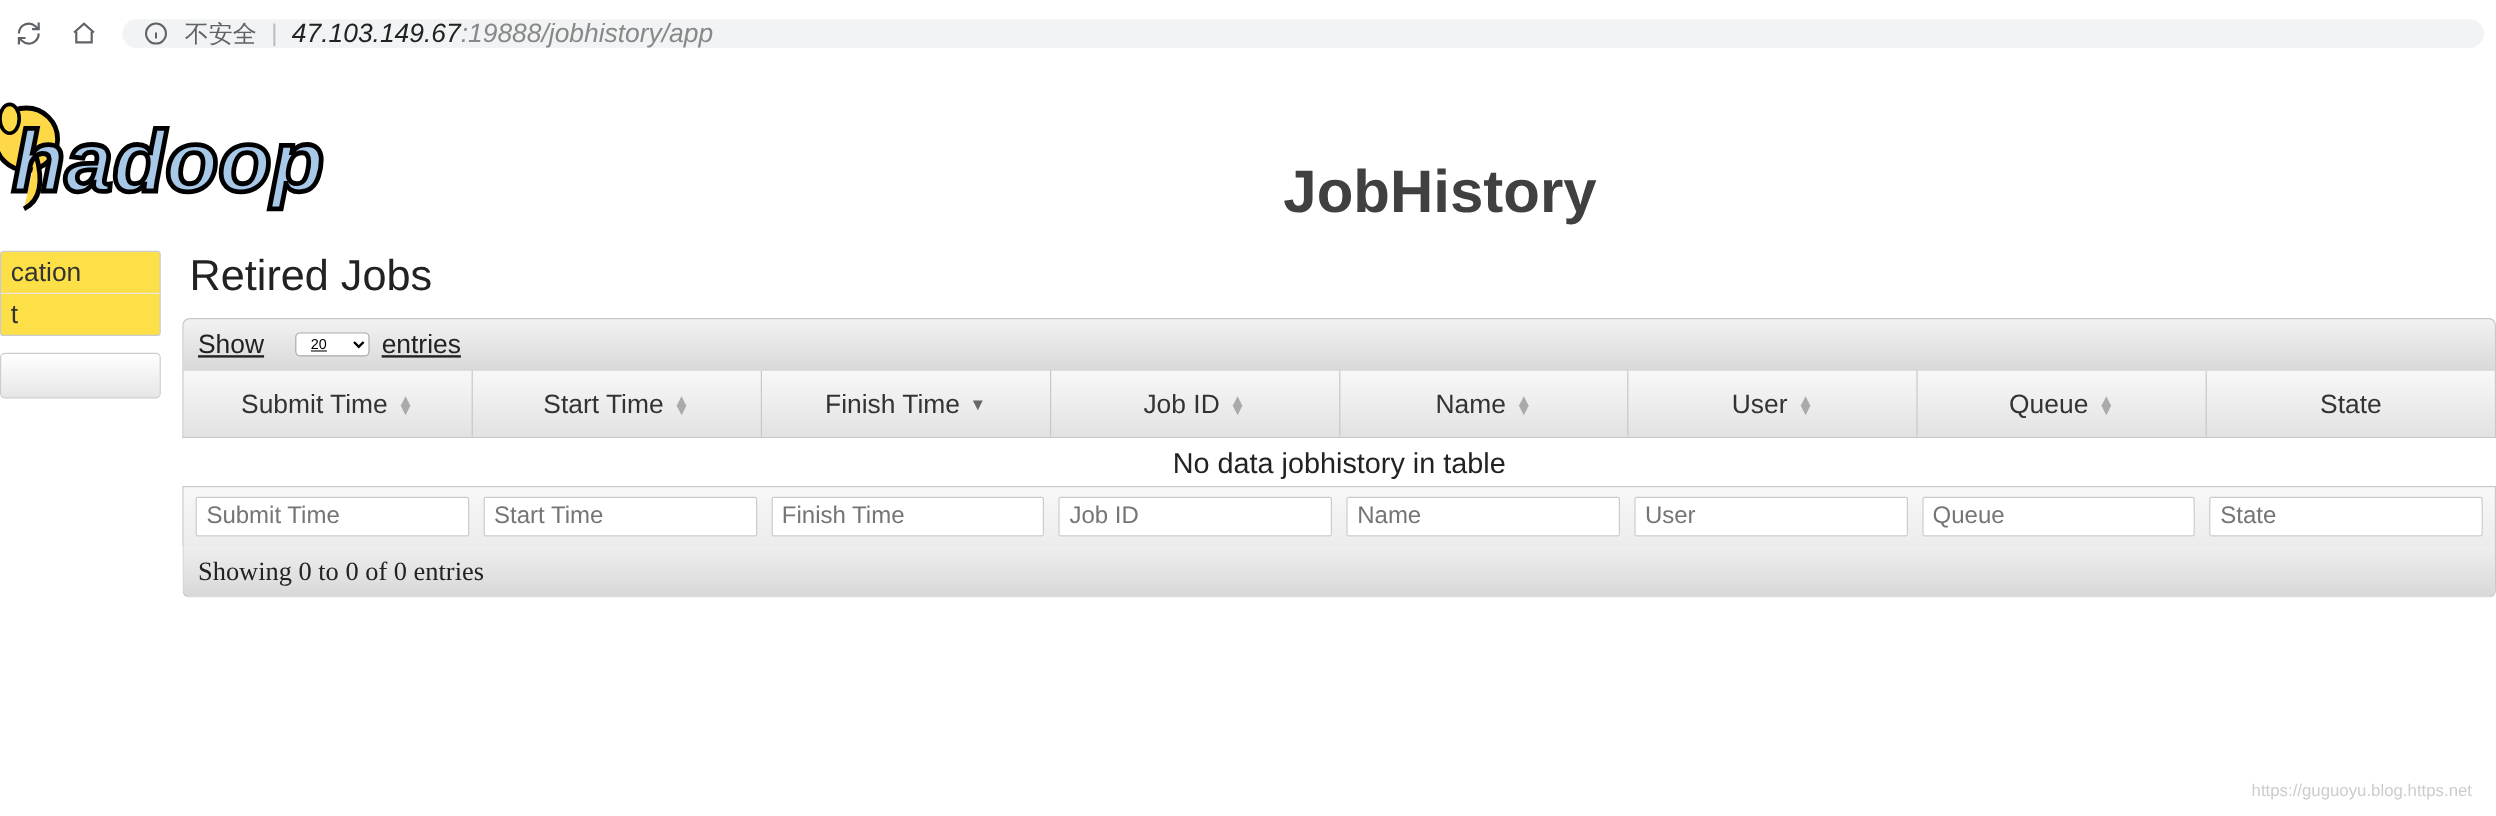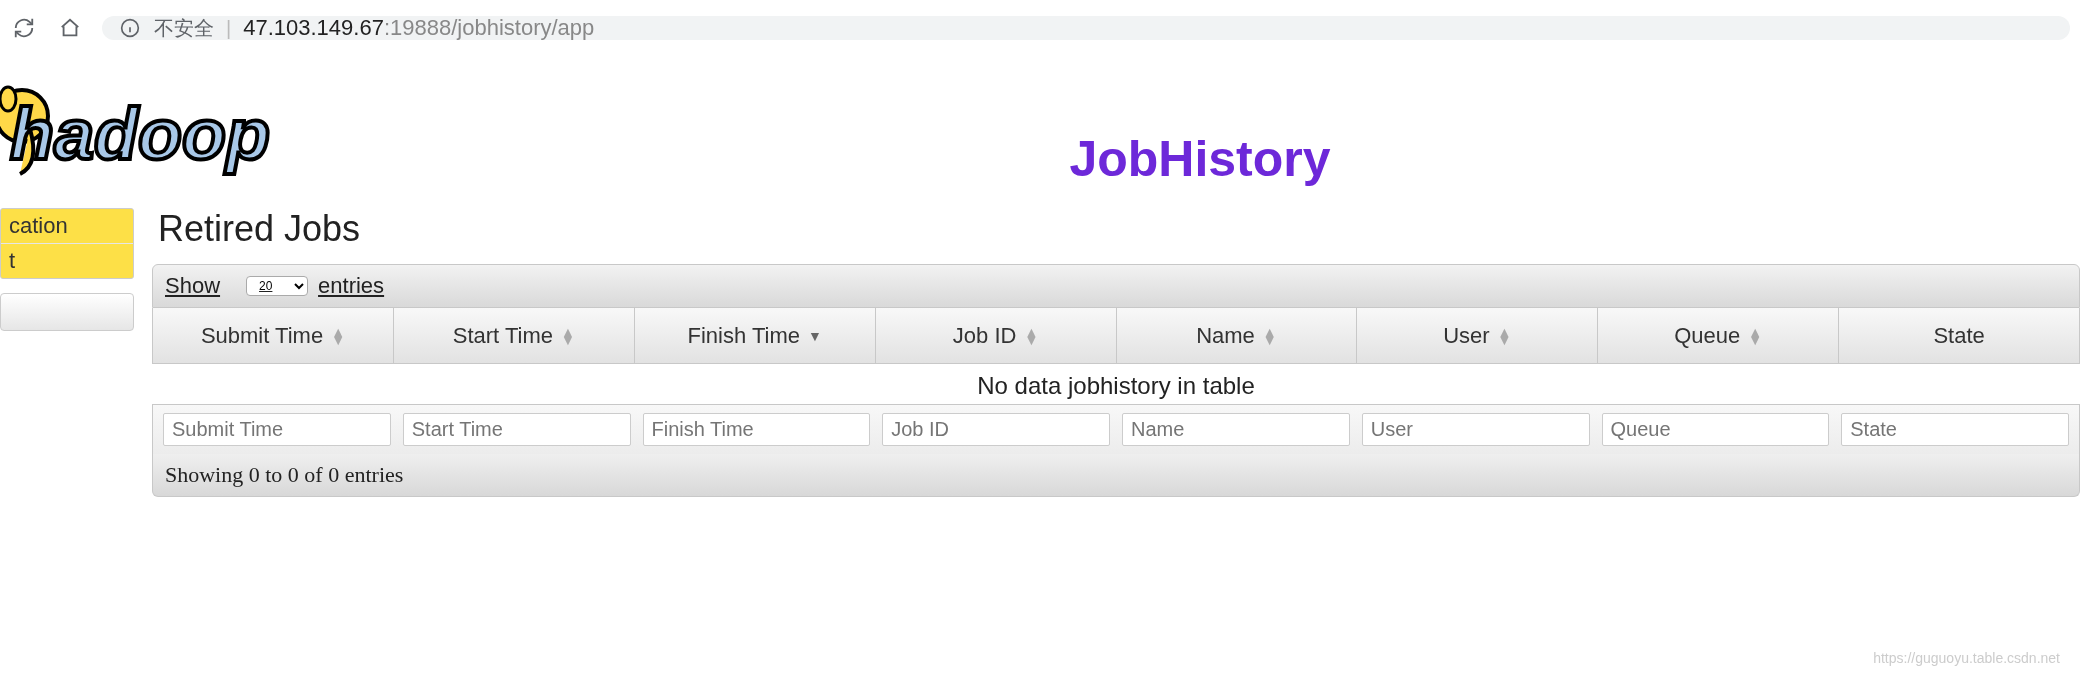--- a/index.html
+++ b/index.html
@@ -28,38 +28,38 @@
       background: #f1f3f4;
       border-radius: 20px;
       display: flex;
       align-items: center;
       padding: 0 18px;
       gap: 12px;
     }
     .addr-info { color: #5f6368; font-size: 20px; display: flex; align-items: center; }
     .addr-info svg { margin-right: 2px; }
     .addr-sep { color: #bbb; }
-    .addr-url { color: #222; font-size: 22px; }
+    .addr-url { color: #222; font-size: 22px; font-style: italic; }
     .addr-port-path { color: #888; }
 
     
     .app-header {
       display: flex;
       align-items: flex-end;
       padding: 18px 0 0 0;
     }
     .logo-wrap {
       width: 400px;
       padding-left: 0;
     }
     .page-title {
       flex: 1;
       font-size: 50px;
       font-weight: 800;
-      color: #6d28d9;
+      color: #404040;
       text-align: center;
       padding-right: 80px;
     }
 
     
     .page-body { display: flex; margin-top: 20px; }
     .sidebar {
       width: 152px;
       padding-right: 18px;
     }
@@ -301,13 +301,13 @@
       <div class="filter-cell"><input placeholder="Name" style=""></div>
       <div class="filter-cell"><input placeholder="User" style=""></div>
       <div class="filter-cell"><input placeholder="Queue" style=""></div>
       <div class="filter-cell"><input placeholder="State" style=""></div>
     </div>
 
     <div class="tbl-bottom">Showing 0 to 0 of 0 entries</div>
   </div>
 </div>
 
-<div class="watermark">https://guguoyu.table.csdn.net</div>
+<div class="watermark">https://guguoyu.blog.https.net</div>
 
 </body></html>

